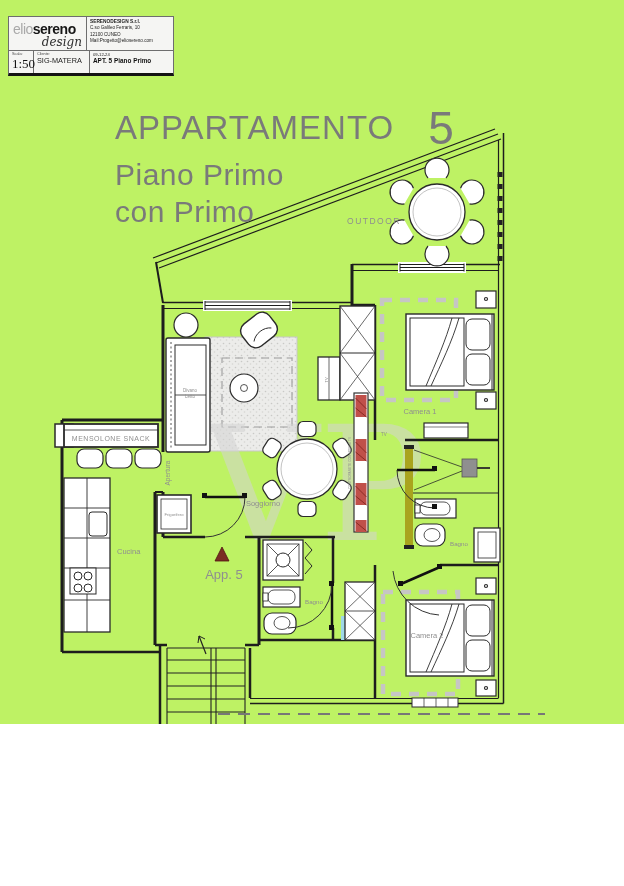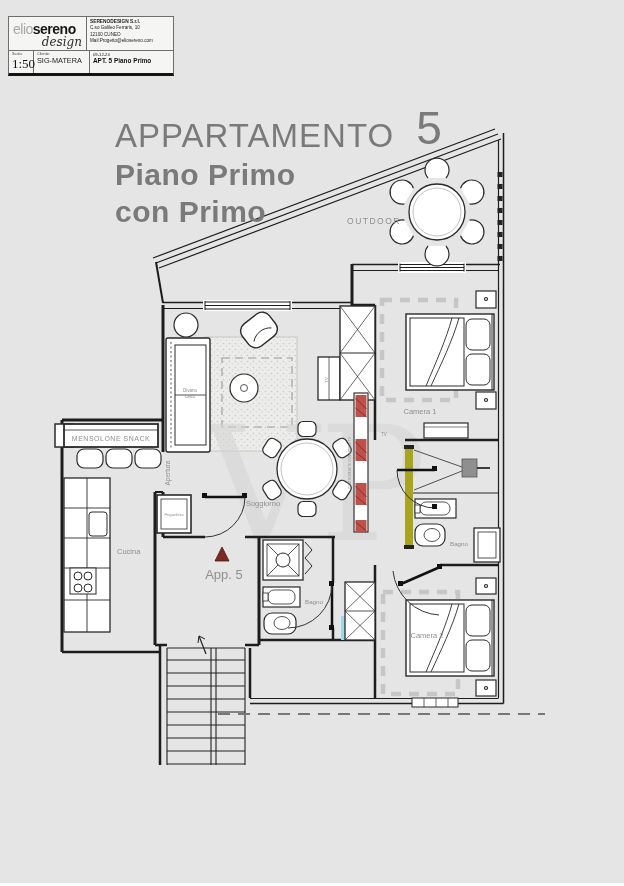--- a/index.html
+++ b/index.html
@@ -1,16 +1,16 @@
 <!DOCTYPE html>
 <html><head>
 <meta charset="utf-8">
 <style>
   html,body{margin:0;padding:0;background:#fff;}
-  .page{position:relative;width:624px;height:883px;background:#e5e5e5;overflow:hidden;
+  .page{position:relative;width:624px;height:724px;background:#bef264;overflow:hidden;
         font-family:"Liberation Sans","DejaVu Sans",sans-serif;}
   svg{position:absolute;left:0;top:0;}
   
   .tblock{position:absolute;left:8px;top:16px;width:164px;background:#f5f5f3;
           border:1px solid #6e6e6e;border-bottom:3px solid #141414;z-index:5;}
   .tb-top{display:flex;border-bottom:1px solid #6e6e6e;}
   .tb-logo{width:78px;border-right:1px solid #6e6e6e;padding:4px 4px 1px;box-sizing:border-box;}
   .logo-line{font-size:14px;letter-spacing:-0.5px;white-space:nowrap;}
   .logo-first{color:#a9a9a9;}
   .logo-second{color:#161616;font-weight:bold;}
@@ -23,24 +23,24 @@
   .cell-label{font-size:3.8px;color:#444;}
   .tb-scala{width:25px;border-right:1px solid #6e6e6e;}
   .scala-value{font-size:13px;color:#111;font-family:Liberation Serif, serif;}
   .tb-cliente{width:56px;border-right:1px solid #6e6e6e;}
   .cliente-value{font-size:7.3px;color:#222;}
   .tb-proj{flex:1;}
   .proj-date{font-size:4.2px;color:#222;}
   .proj-name{font-size:6.4px;font-weight:bold;color:#111;}
   
   .heading{position:absolute;left:115px;top:101px;color:#7a7a7a;z-index:4;}
-  .h-line1{display:flex;align-items:flex-end;gap:22px;}
+  .h-line1{display:flex;align-items:center;gap:34px;}
   .h-title{font-size:33px;letter-spacing:1px;}
   .h-num{font-size:46px;}
-  .h-sub{font-size:30px;margin-top:3px;letter-spacing:0.5px;font-weight:bold;}
+  .h-sub{font-size:30px;margin-top:3px;letter-spacing:0.5px;}
   
   .lbl{fill:#8f8f8f;font-family:"Liberation Sans","DejaVu Sans",sans-serif;}
   .wm{fill:#d4d4d4;opacity:0.55;font-family:"DejaVu Serif",serif;}
 </style>
 </head>
 <body>
 
 <div class="page">
 
   <div class="tblock">

